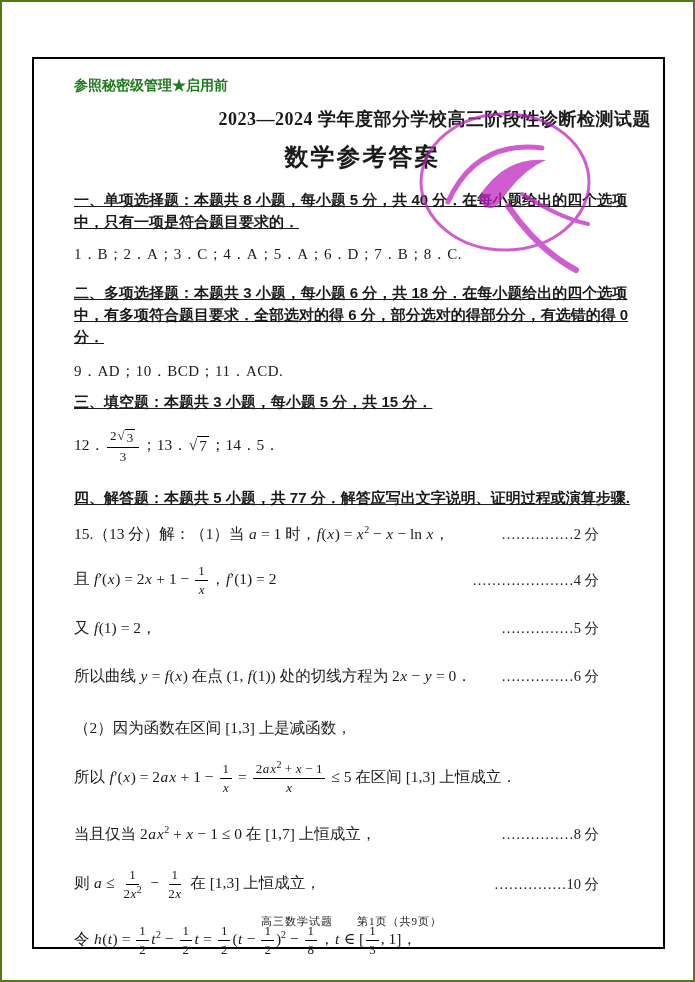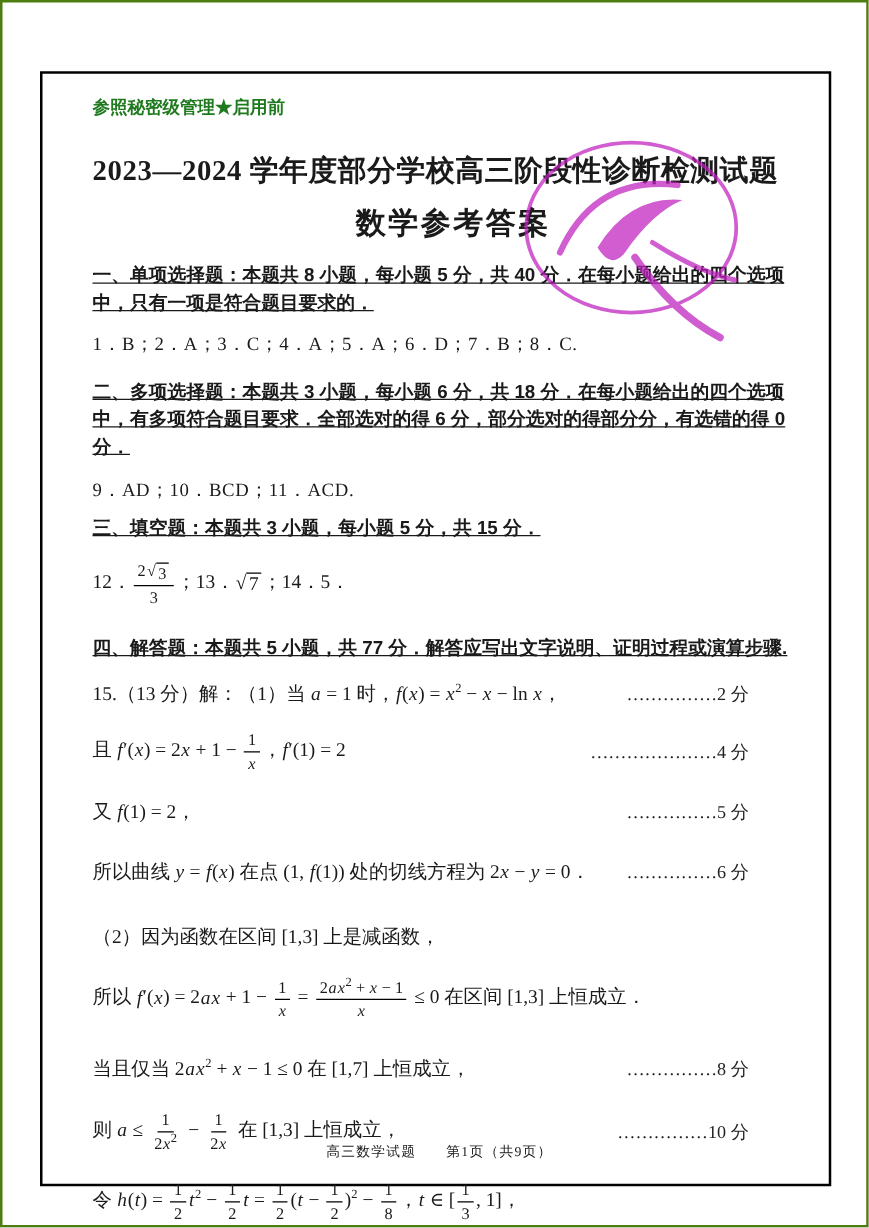--- a/index.html
+++ b/index.html
@@ -18,22 +18,22 @@
     border:2px solid #000;
     box-sizing:border-box;
     padding:0 12px 0 40px;
   }
   .security{
     margin-top:18px;
     font-size:14px;font-weight:600;
     color:#1f7a1f;
   }
   .title{
-    margin-top:26px;text-align:left;
-    font-size:23px;font-weight:bold;letter-spacing:.5px;
+    margin-top:12px;text-align:right;
+    font-size:18px;font-weight:bold;letter-spacing:.5px;
   }
   .subtitle{
     margin-top:10px;text-align:center;
     font-size:24px;font-weight:bold;letter-spacing:2px;
   }
   .sec-head{
     margin-top:16px;line-height:22px;
     font-family:"Liberation Sans","DejaVu Sans",sans-serif;
     font-weight:bold;font-size:15px;text-decoration:underline;
   }
@@ -145,21 +145,21 @@
       <span class="score"></span>
     </div>
 
     <div class="mline tall mt14">
       <span class="mexpr"><span class="mtext">所以 </span><span class="mvar">f</span><span class="mtext">′(</span><span class="mvar">x</span><span class="mtext">) = 2</span><span class="mvar">a</span><span class="mvar">x</span><span class="mtext"> + 1 − </span><span class="frac">
             <span class="num"><span class="mtext">1</span></span>
             <span class="den"><span class="mvar">x</span></span>
           </span><span class="mtext"> = </span><span class="frac">
             <span class="num"><span class="mtext">2</span><span class="mvar">a</span><span class="mvar">x</span><sup class="msup"><span class="mtext">2</span></sup><span class="mtext"> + </span><span class="mvar">x</span><span class="mtext"> − 1</span></span>
             <span class="den"><span class="mvar">x</span></span>
-          </span><span class="mtext"> ≤ 0 在区间 [1,3] 上恒成立．</span></span>
+          </span><span class="mtext"> ≤ 5 在区间 [1,3] 上恒成立．</span></span>
       <span class="fill"></span>
       <span class="score"></span>
     </div>
 
     <div class="mline mt20">
       <span class="mexpr"><span class="mtext">当且仅当 2</span><span class="mvar">a</span><span class="mvar">x</span><sup class="msup"><span class="mtext">2</span></sup><span class="mtext"> + </span><span class="mvar">x</span><span class="mtext"> − 1 ≤ 0 在 [1,7] 上恒成立，</span></span>
       <span class="fill"></span>
       <span class="score">……………8 分</span>
     </div>
 

